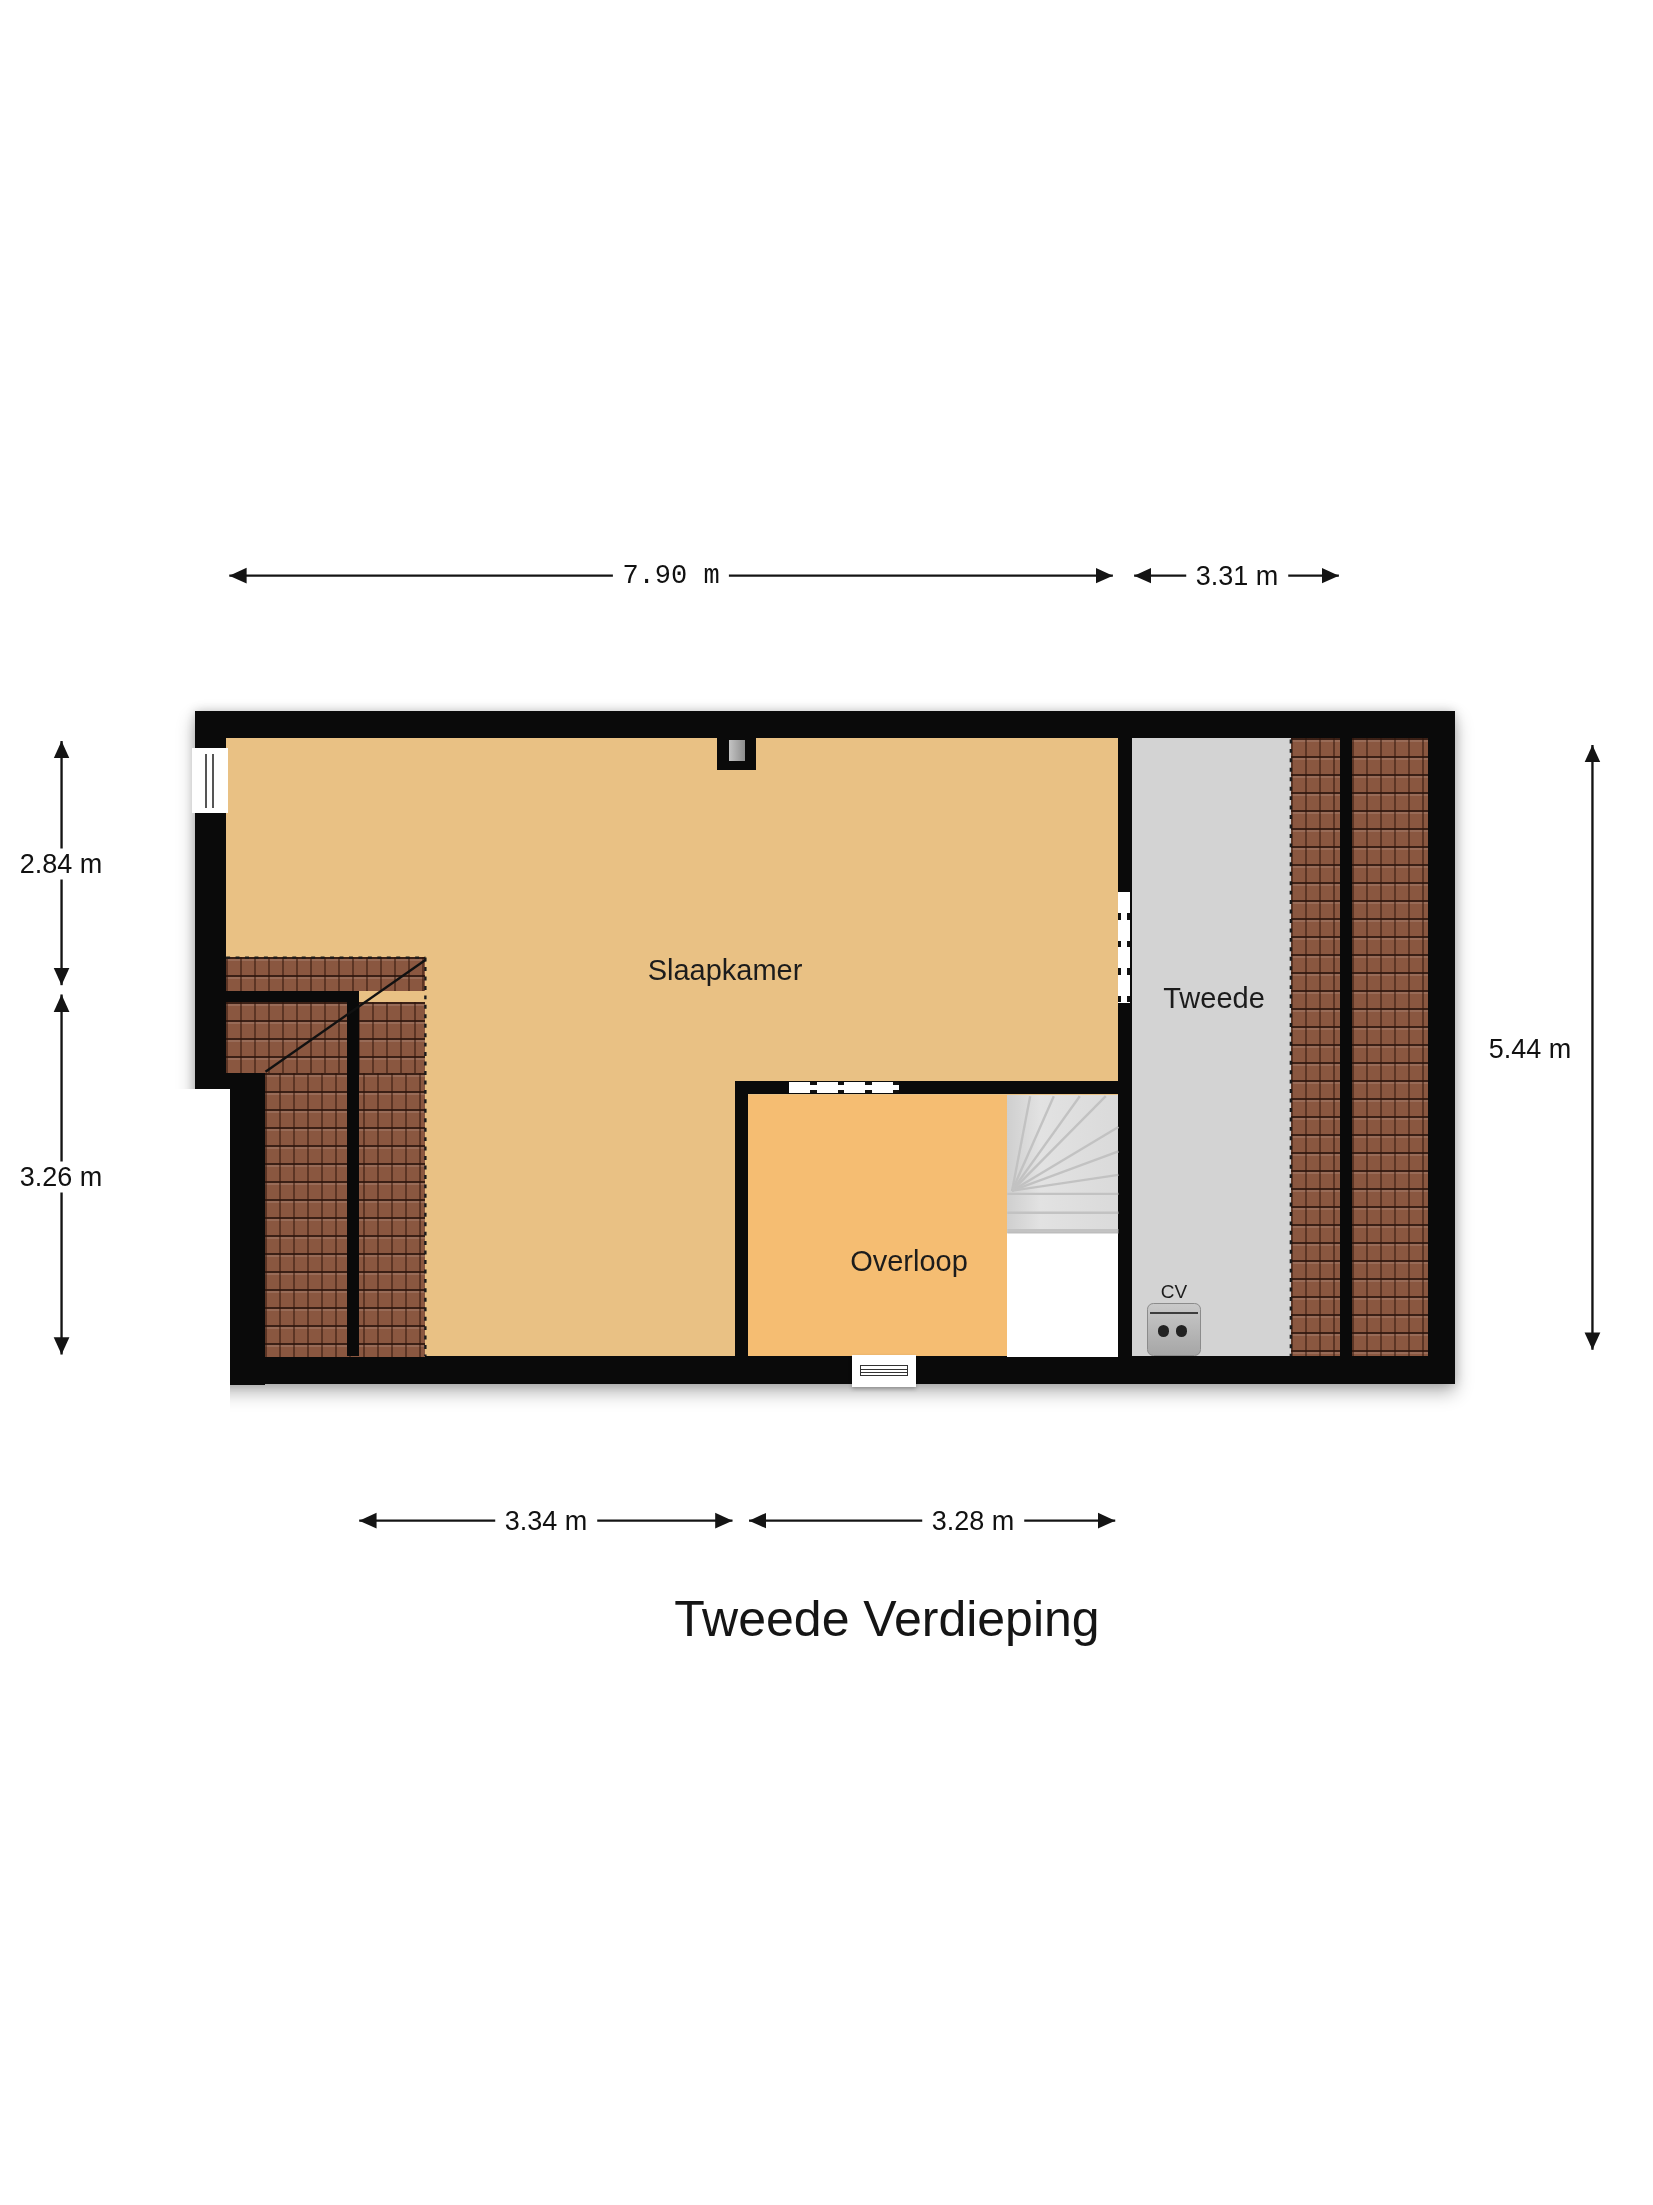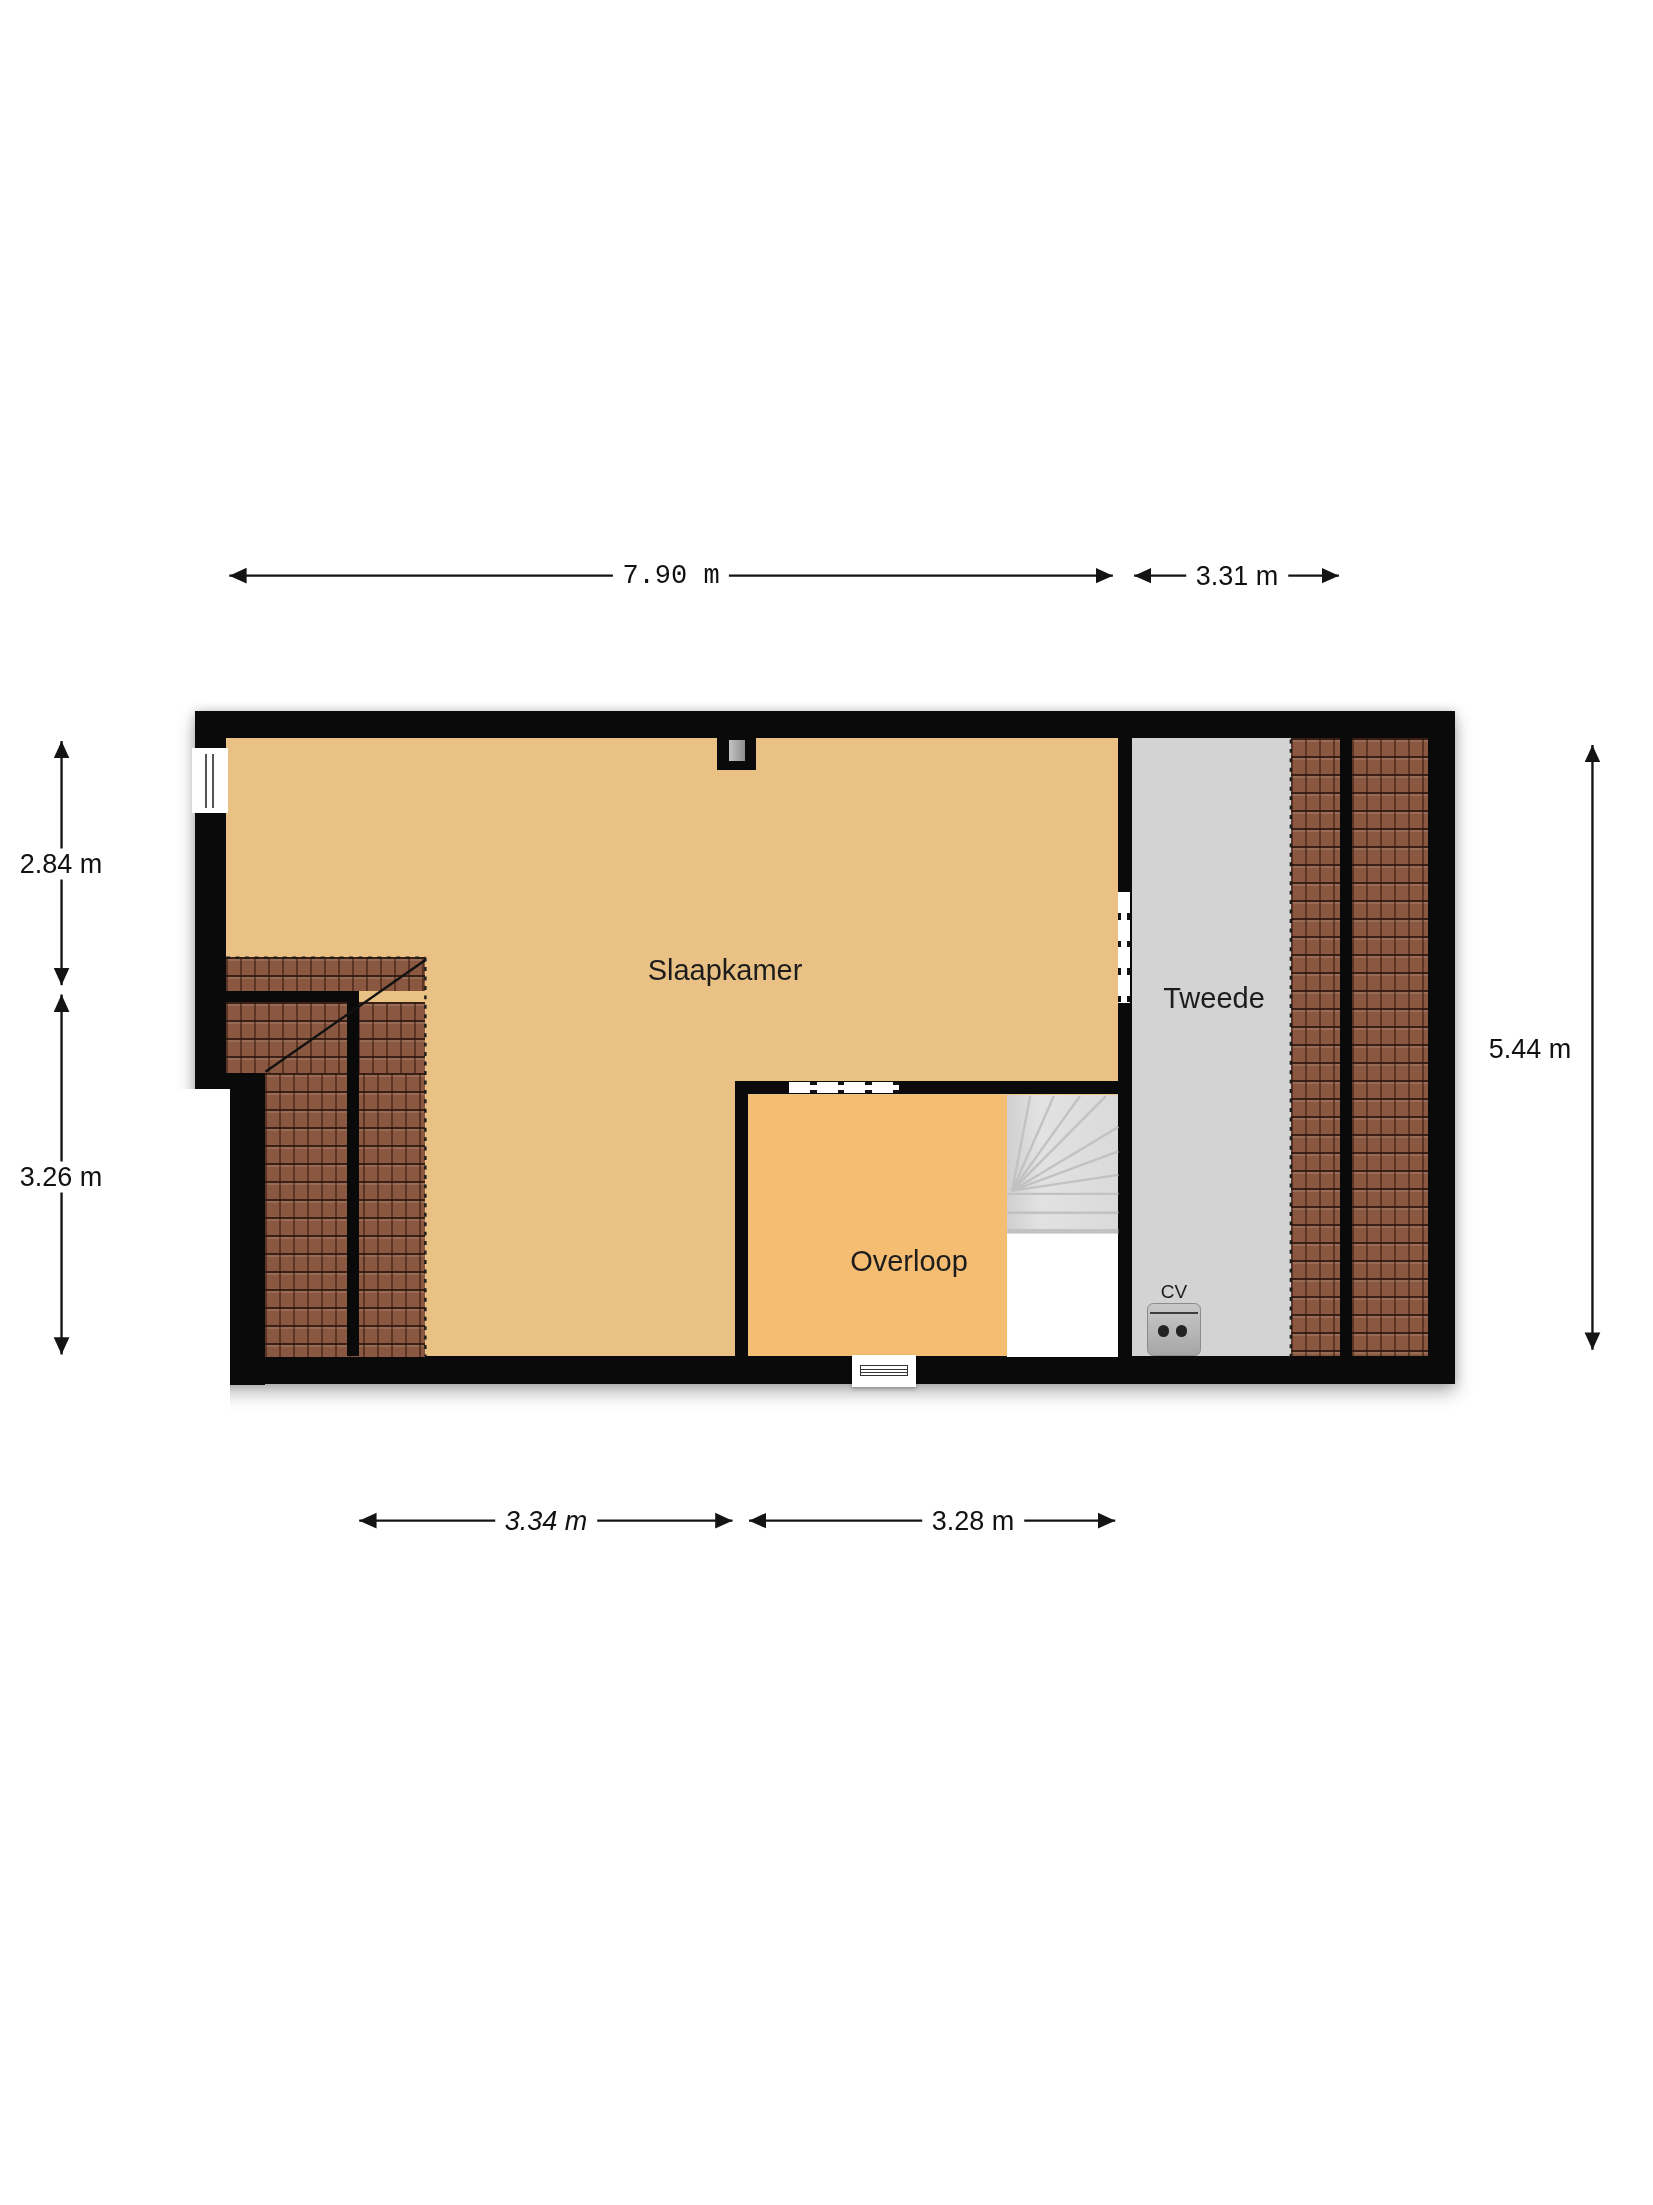--- a/index.html
+++ b/index.html
@@ -77,21 +77,21 @@
   #label-overloop{left:909px;top:1261px;}
   #label-cv{left:1174px;top:1292px;font-size:19px;}
 
   .dim-label{font-size:27px;color:#111;background:#ffffff;padding:0 9.5px;
              white-space:nowrap;transform:translate(-50%,-50%);}
   #dim-top-1-label{left:671px;top:576px;font-family:Liberation Mono, monospace;}
   #dim-top-2-label{left:1237px;top:576px;}
   #dim-left-1-label{left:61px;top:864px;}
   #dim-left-2-label{left:61px;top:1177px;}
   #dim-right-label{left:1530px;top:1049px;}
-  #dim-bottom-1-label{left:546px;top:1521px;font-style:italic;}
+  #dim-bottom-1-label{left:546px;top:1521px;}
   #dim-bottom-2-label{left:973px;top:1521px;}
 
   #page-title{left:887px;top:1619px;transform:translate(-50%,-50%);
               font-size:50px;color:#151515;white-space:nowrap;}
 
   #annot{left:0;top:0;width:1654px;height:2205px;pointer-events:none;}
   .dot-line{stroke:#1b1b1b;stroke-width:3;stroke-dasharray:5 7;fill:none;}
   .diag{stroke:#111;stroke-width:3;fill:none;}
   .tread{stroke:#c2c2c2;stroke-width:3;fill:none;}
   .dim{stroke:#141414;stroke-width:3;fill:none;}
@@ -197,14 +197,15 @@
   <div class="abs room-label" id="label-cv">CV</div>
 
   <div class="abs dim-label" id="dim-top-1-label">7.90 m</div>
   <div class="abs dim-label" id="dim-top-2-label">3.31 m</div>
   <div class="abs dim-label" id="dim-left-1-label">2.84 m</div>
   <div class="abs dim-label" id="dim-left-2-label">3.26 m</div>
   <div class="abs dim-label" id="dim-right-label">5.44 m</div>
   <div class="abs dim-label" id="dim-bottom-1-label">3.34 m</div>
   <div class="abs dim-label" id="dim-bottom-2-label">3.28 m</div>
 
+  <div class="abs" id="page-title">Tweede Verdieping</div>
 </div>
 
 
 </body></html>

